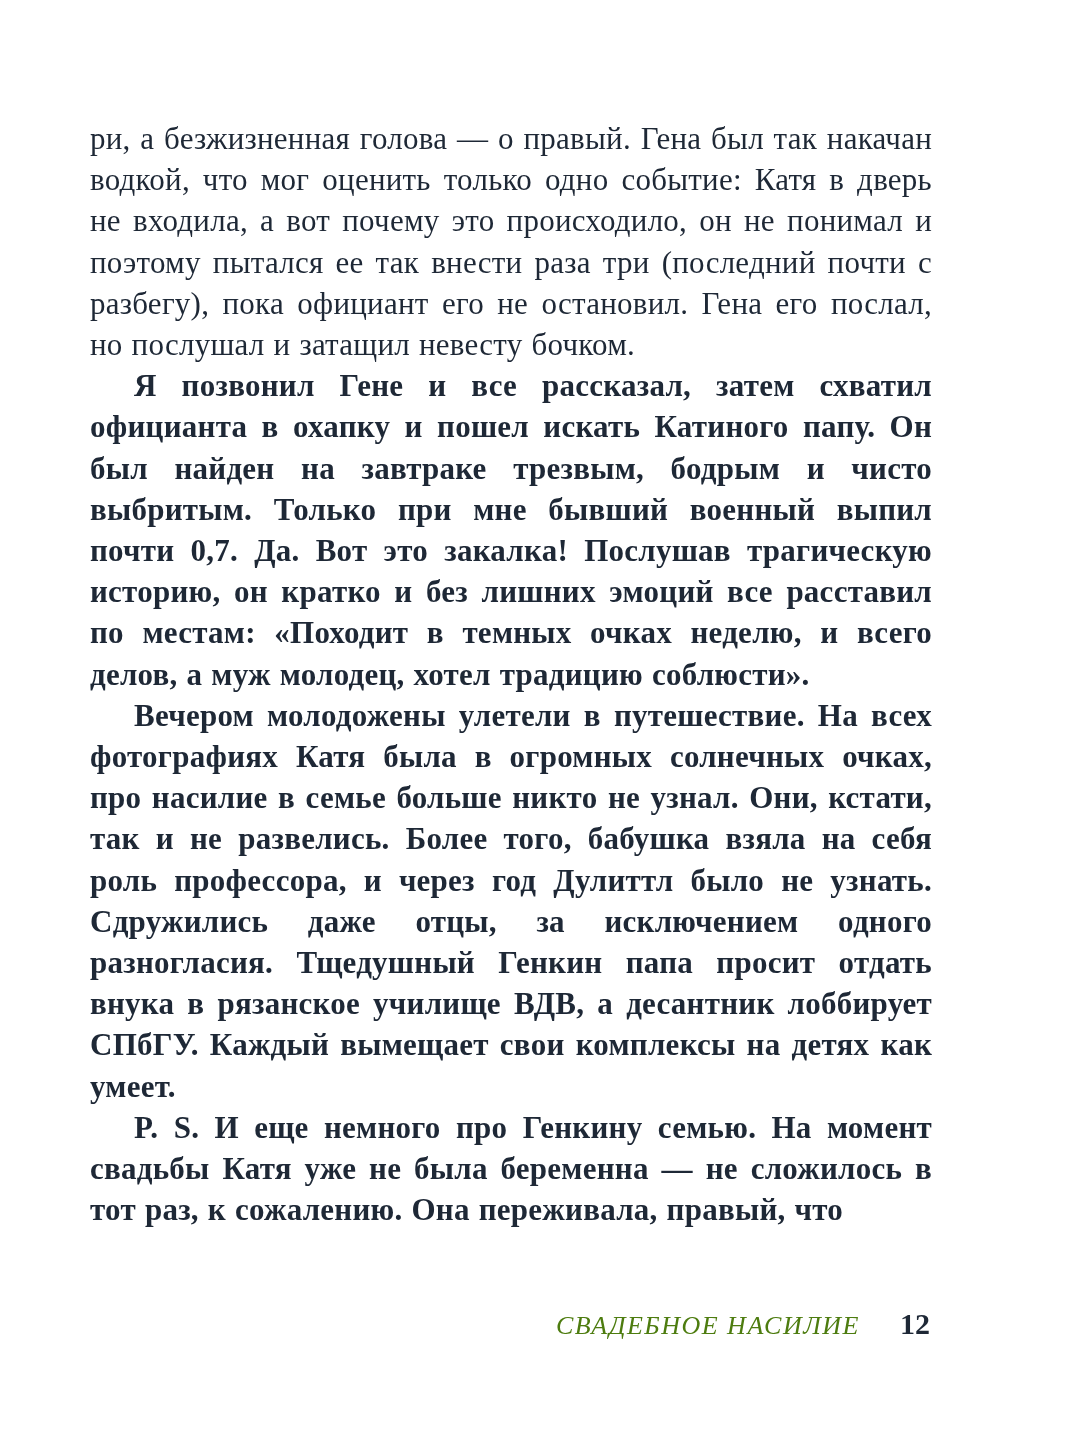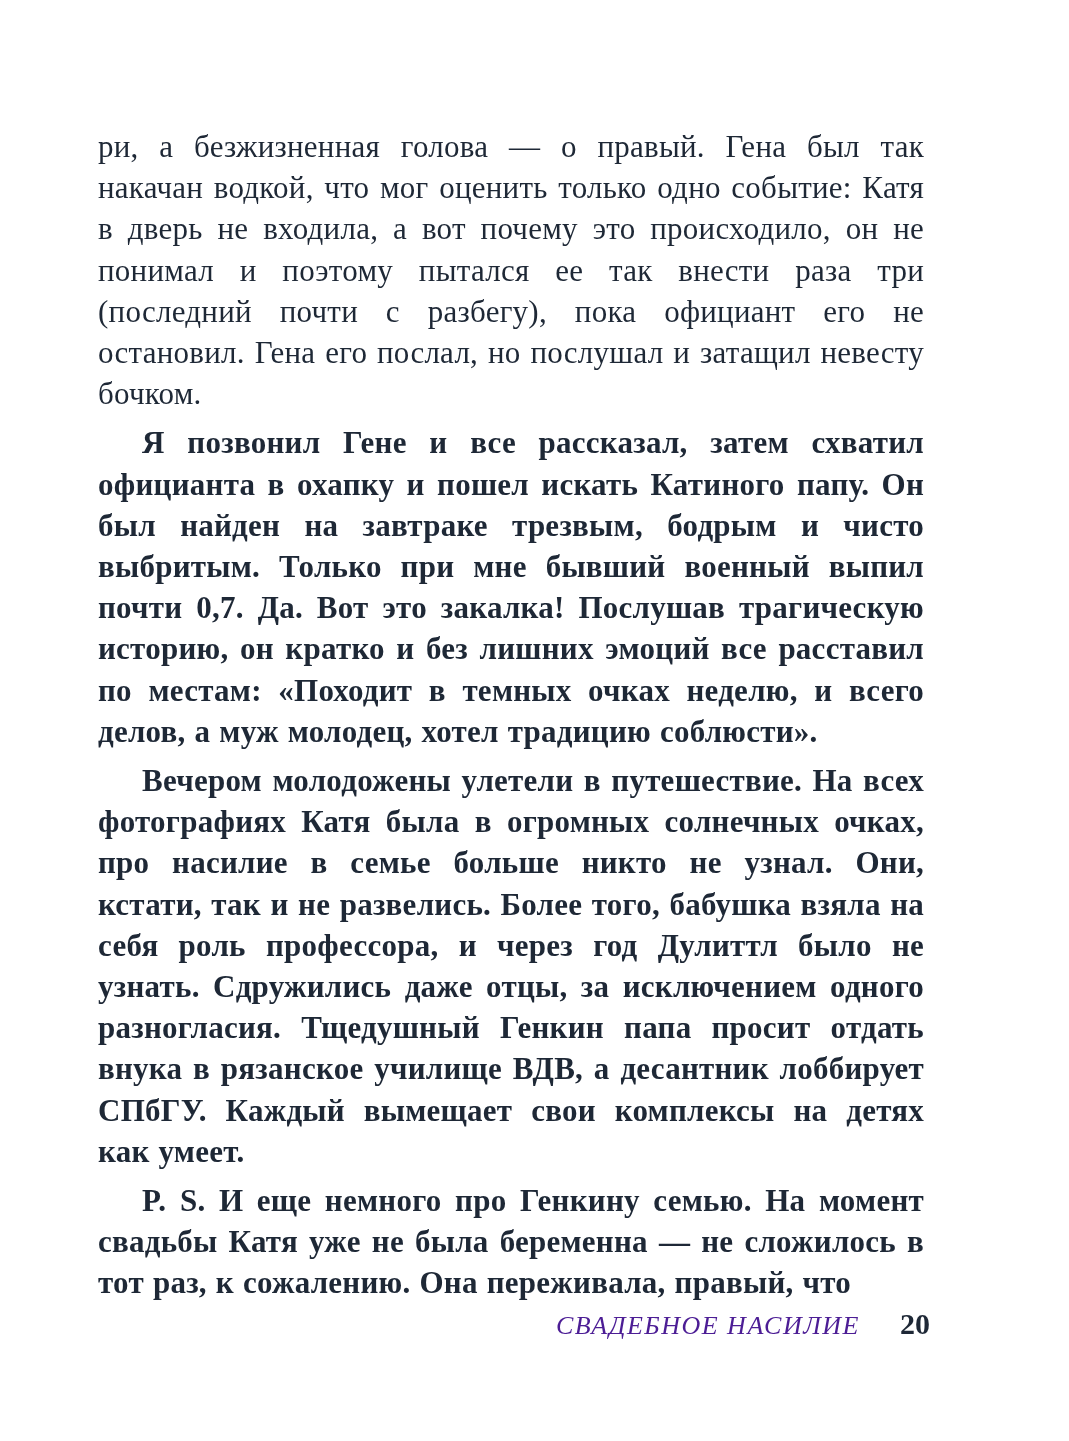--- a/index.html
+++ b/index.html
@@ -18,21 +18,21 @@
   .page {
     position: absolute;
     inset: 0;
     box-sizing: border-box;
     padding: 118px 137px 0 90px;
   }
   .text-block {
     width: 100%;
   }
   .para {
-    margin: 8px;
+    margin: 0;
     font-size: 31px;
     line-height: 41.2px;
     text-align: justify;
     letter-spacing: 0.25px;
     word-spacing: 1px;
   }
   .para.indent {
     text-indent: 44px;
     font-weight: bold;
   }
@@ -42,36 +42,36 @@
     top: 1307px;
     display: flex;
     align-items: baseline;
     gap: 40px;
     white-space: nowrap;
   }
   .chapter {
     font-style: italic;
     font-size: 26px;
     letter-spacing: 1.5px;
-    color: #4c1d95;
+    color: #4d7c0f;
   }
   .pagenum {
     font-weight: 700;
     font-size: 30px;
     color: #1e2836;
   }
 </style>
 </head>
 <body>
 
 <div class="page">
   <div class="text-block">
     <p class="para">ри, а безжизненная голова — о правый. Гена был так накачан водкой, что мог оценить только одно событие: Катя в дверь не входила, а вот почему это происходило, он не понимал и поэтому пытался ее так внести раза три (последний почти с разбегу), пока официант его не остановил. Гена его послал, но послушал и затащил невесту бочком.</p>
     <p class="para indent">Я позвонил Гене и все рассказал, затем схватил официанта в охапку и пошел искать Катиного папу. Он был найден на завтраке трезвым, бодрым и чисто выбритым. Только при мне бывший военный выпил почти 0,7. Да. Вот это закалка! Послушав трагическую историю, он кратко и без лишних эмоций все расставил по местам: «Походит в темных очках неделю, и всего делов, а муж молодец, хотел традицию соблюсти».</p>
     <p class="para indent">Вечером молодожены улетели в путешествие. На всех фотографиях Катя была в огромных солнечных очках, про насилие в семье больше никто не узнал. Они, кстати, так и не развелись. Более того, бабушка взяла на себя роль профессора, и через год Дулиттл было не узнать. Сдружились даже отцы, за исключением одного разногласия. Тщедушный Генкин папа просит отдать внука в рязанское училище ВДВ, а десантник лоббирует СПбГУ. Каждый вымещает свои комплексы на детях как умеет.</p>
     <p class="para indent">P. S. И еще немного про Генкину семью. На момент свадьбы Катя уже не была беременна — не сложилось в тот раз, к сожалению. Она переживала, правый, что</p>
   </div>
 
   <div class="footer">
     <span class="chapter">СВАДЕБНОЕ НАСИЛИЕ</span>
-    <span class="pagenum">20</span>
+    <span class="pagenum">12</span>
   </div>
 </div>
 
 </body></html>

